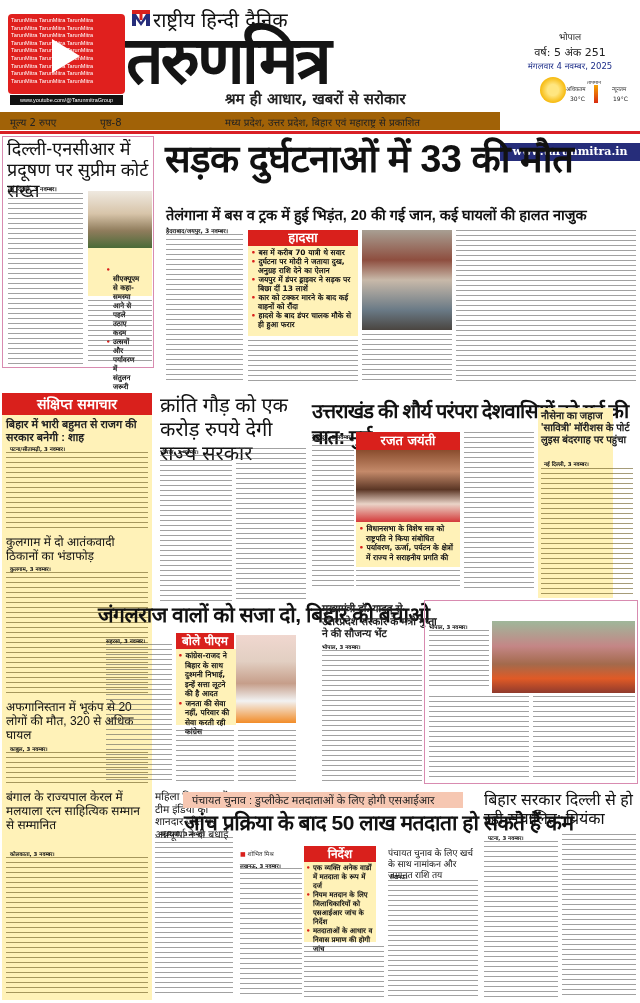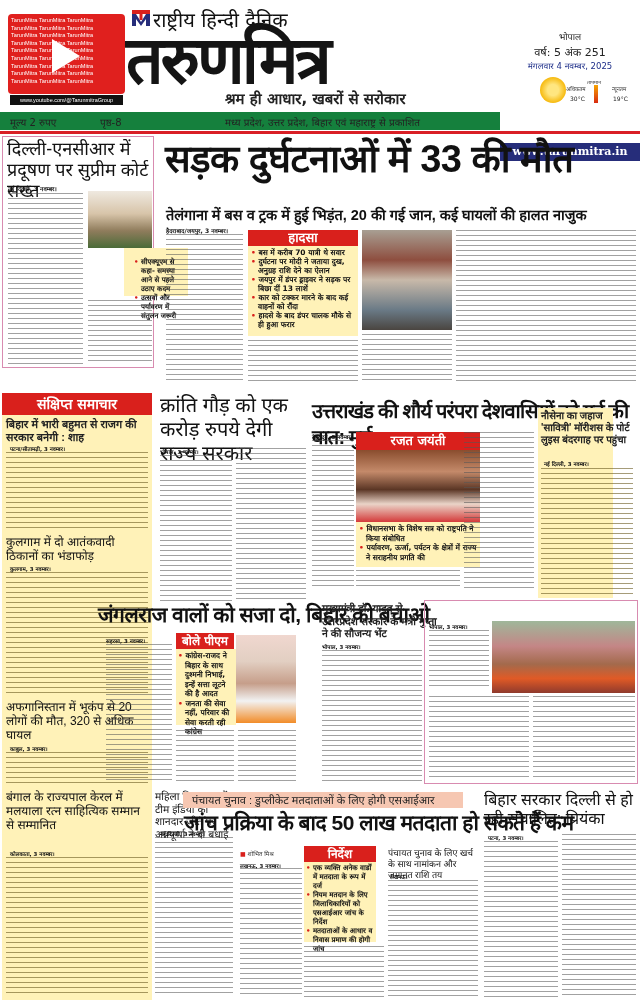--- a/index.html
+++ b/index.html
@@ -23,21 +23,21 @@
   .issue { left: 520px; top: 44px; font-size: 11px; color: #222; width: 100px; text-align: center; }
   .date { left: 510px; top: 60px; font-size: 8.5px; color: #1c2d88; width: 120px; text-align: center; }
   .sun { left: 540px; top: 77px; width: 26px; height: 26px; border-radius: 50%; background: radial-gradient(circle, #ffe680 30%, #f5b400 75%, #f2d36e 100%); }
   .temp-lbl { left: 587px; top: 79px; font-size: 5px; color: #333; }
   .tmax-lbl { left: 566px; top: 85px; font-size: 5.5px; color: #333; }
   .tmin-lbl { left: 612px; top: 85px; font-size: 5.5px; color: #333; }
   .tmax { left: 570px; top: 95px; font-size: 6px; color: #222; }
   .tmin { left: 613px; top: 95px; font-size: 6px; color: #222; }
   .thermo { left: 594px; top: 85px; width: 4px; height: 18px; background: linear-gradient(#f7a400,#d82a10); }
 
-  .price-bar { left: 0; top: 112px; width: 500px; height: 18px; background: #15803d; }
+  .price-bar { left: 0; top: 112px; width: 500px; height: 18px; background: #a16207; }
   .price-bar span { position: absolute; top: 3px; font-size: 10px; color: #222; }
   .web-bar { left: 500px; top: 112px; width: 140px; height: 18px; background: #262d7a; color: #fff; font-size: 11px; font-weight: bold; line-height: 18px; text-align: center; font-family: "DejaVu Serif", serif; margin-top: 31px; }
   .red-rule { left: 0; top: 131px; width: 640px; height: 3px; background: #d91f26; }
 
   
   .box-pink { border: 1.5px solid #d88bb0; }
   .kicker-red { background: #d9201c; color: #fff; text-align: center; font-weight: bold; }
   .yellow { background: #fff2b8; }
   .bullets { font-size: 9.5px; line-height: 11.5px; color: #111; font-weight: bold; }
   .bullets div { padding-left: 7px; text-indent: -7px; }
@@ -93,21 +93,21 @@
   <span style="left:225px">मध्य प्रदेश, उत्तर प्रदेश, बिहार एवं महाराष्ट्र से प्रकाशित</span>
 </div>
 <div class="abs web-bar">www.tarunmitra.in</div>
 <div class="abs red-rule"></div>
 
 <div class="abs box-pink" style="left:2px;top:136px;width:152px;height:232px;">
   <div class="cond" style="position:absolute;left:4px;top:2px;width:146px;font-size:18px;line-height:21px;color:#111;">दिल्ली-एनसीआर में प्रदूषण पर सुप्रीम कोर्ट सख्त</div>
   <div style="position:absolute;left:5px;top:48px;font-size:6px;font-weight:bold;">नई दिल्ली, 3 नवम्बर।</div>
   <div class="filler" style="position:absolute;left:5px;top:56px;width:75px;height:172px;"></div>
   <div class="photo-sc" style="position:absolute;left:85px;top:54px;width:64px;height:57px;"></div>
-  <div class="yellow bullets" style="position:absolute;left:85px;top:111px;width:64px;height:48px;font-size:7px;line-height:9px;padding:10px;margin-left:36px;">
+  <div class="yellow bullets" style="position:absolute;left:85px;top:111px;width:64px;height:48px;font-size:7px;line-height:9px;padding:18px;">
     <div>सीएक्यूएम से कहा- समस्या आने से पहले उठाए कदम</div>
     <div>उत्सवों और पर्यावरण में संतुलन जरूरी</div>
   </div>
   <div class="filler" style="position:absolute;left:85px;top:163px;width:64px;height:65px;"></div>
 </div>
 
 <div class="abs hl" style="left:165px;top:134px;font-size:38px;line-height:50px;color:#111;">सड़क दुर्घटनाओं में 33 की मौत</div>
 <div class="abs cond" style="left:166px;top:204px;font-size:14.5px;font-weight:bold;color:#111;">तेलंगाना में बस व ट्रक में हुई भिड़ंत, 20 की गई जान, कई घायलों की हालत नाजुक</div>
 <div class="abs" style="left:166px;top:227px;font-size:6px;font-weight:bold;">हैदराबाद/जयपुर, 3 नवम्बर।</div>
 <div class="abs filler" style="left:166px;top:234px;width:77px;height:150px;"></div>
@@ -143,21 +143,21 @@
 <div class="abs filler-y" style="left:6px;top:857px;width:142px;height:140px;"></div>
 
 <div class="abs cond" style="left:160px;top:393px;width:150px;font-size:20px;line-height:24px;color:#111;">क्रांति गौड़ को एक करोड़ रुपये देगी राज्य सरकार</div>
 <div class="abs" style="left:160px;top:448px;font-size:5.5px;font-weight:bold;">भोपाल, 3 नवम्बर।</div>
 <div class="abs filler" style="left:160px;top:455px;width:72px;height:148px;"></div>
 <div class="abs filler" style="left:236px;top:448px;width:70px;height:155px;"></div>
 
 <div class="abs hl" style="left:312px;top:398px;font-size:20px;line-height:26px;color:#111;letter-spacing:-0.8px;">उत्तराखंड की शौर्य परंपरा देशवासियों को गर्व की बात: मुर्मू</div>
 <div class="abs" style="left:312px;top:433px;font-size:5.5px;font-weight:bold;">देहरादून, 3 नवम्बर।</div>
 <div class="abs filler" style="left:312px;top:440px;width:42px;height:150px;"></div>
-<div class="abs" style="left:356px;top:432px;width:124px;height:135px;">
+<div class="abs" style="left:356px;top:432px;width:104px;height:135px;">
   <div class="kicker-red" style="font-size:13px;line-height:18px;">रजत जयंती</div>
   <div class="photo-pres" style="height:72px;"></div>
   <div class="yellow bullets" style="font-size:7.5px;line-height:9.5px;padding:2px 3px;height:45px;">
     <div>विधानसभा के विशेष सत्र को राष्ट्रपति ने किया संबोधित</div>
     <div>पर्यावरण, ऊर्जा, पर्यटन के क्षेत्रों में राज्य ने सराहनीय प्रगति की</div>
   </div>
 </div>
 <div class="abs filler" style="left:356px;top:570px;width:104px;height:20px;"></div>
 <div class="abs filler" style="left:464px;top:432px;width:70px;height:158px;"></div>
 

